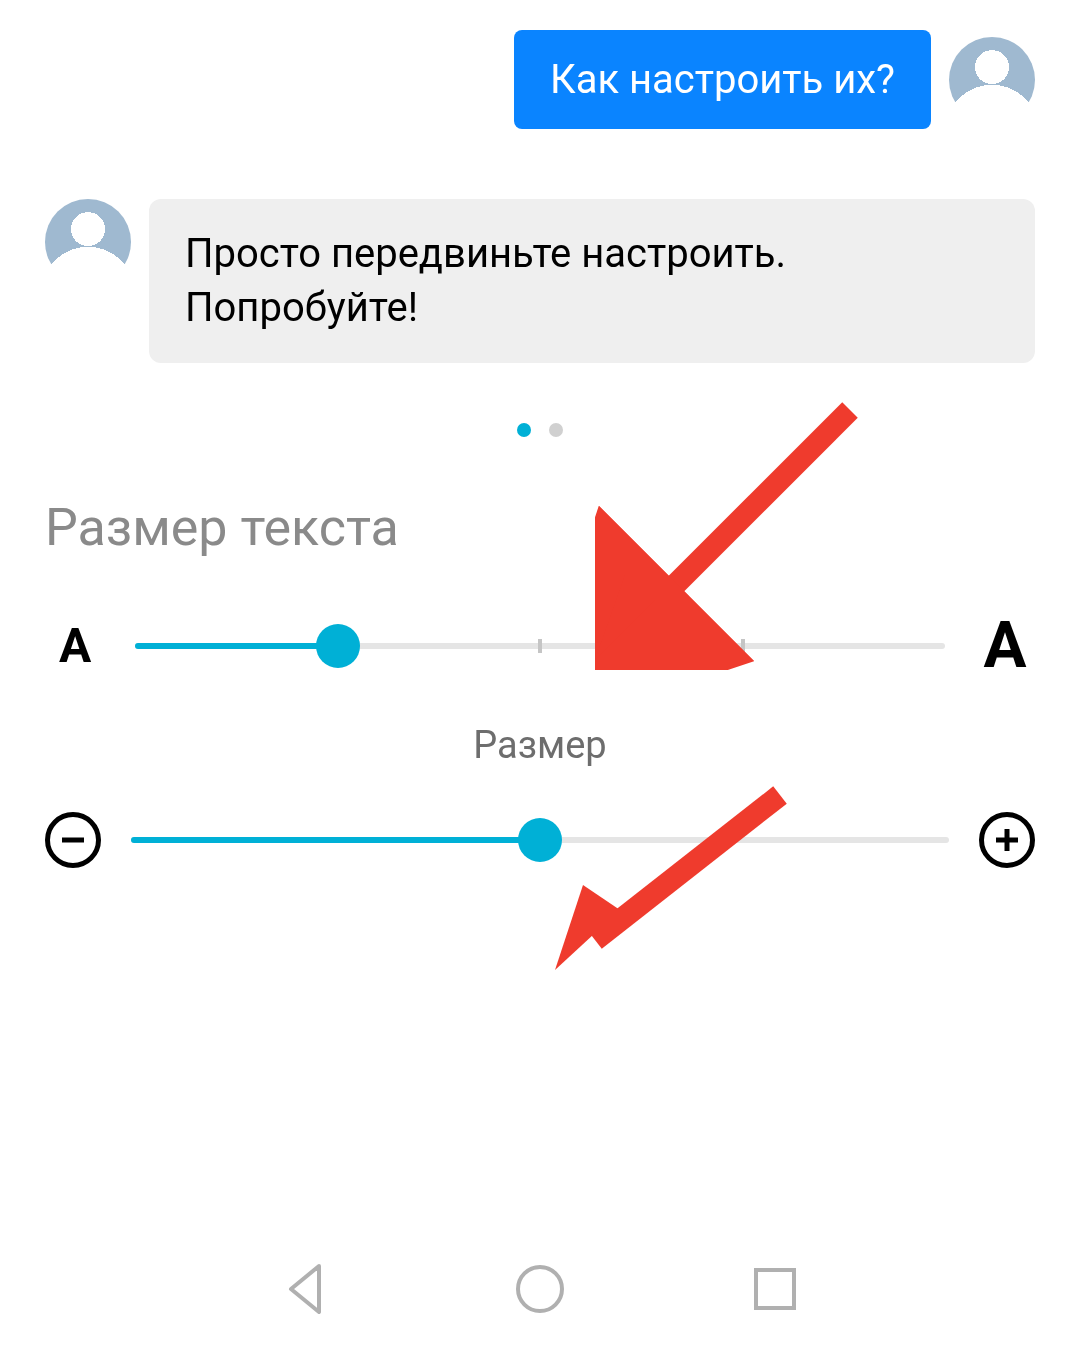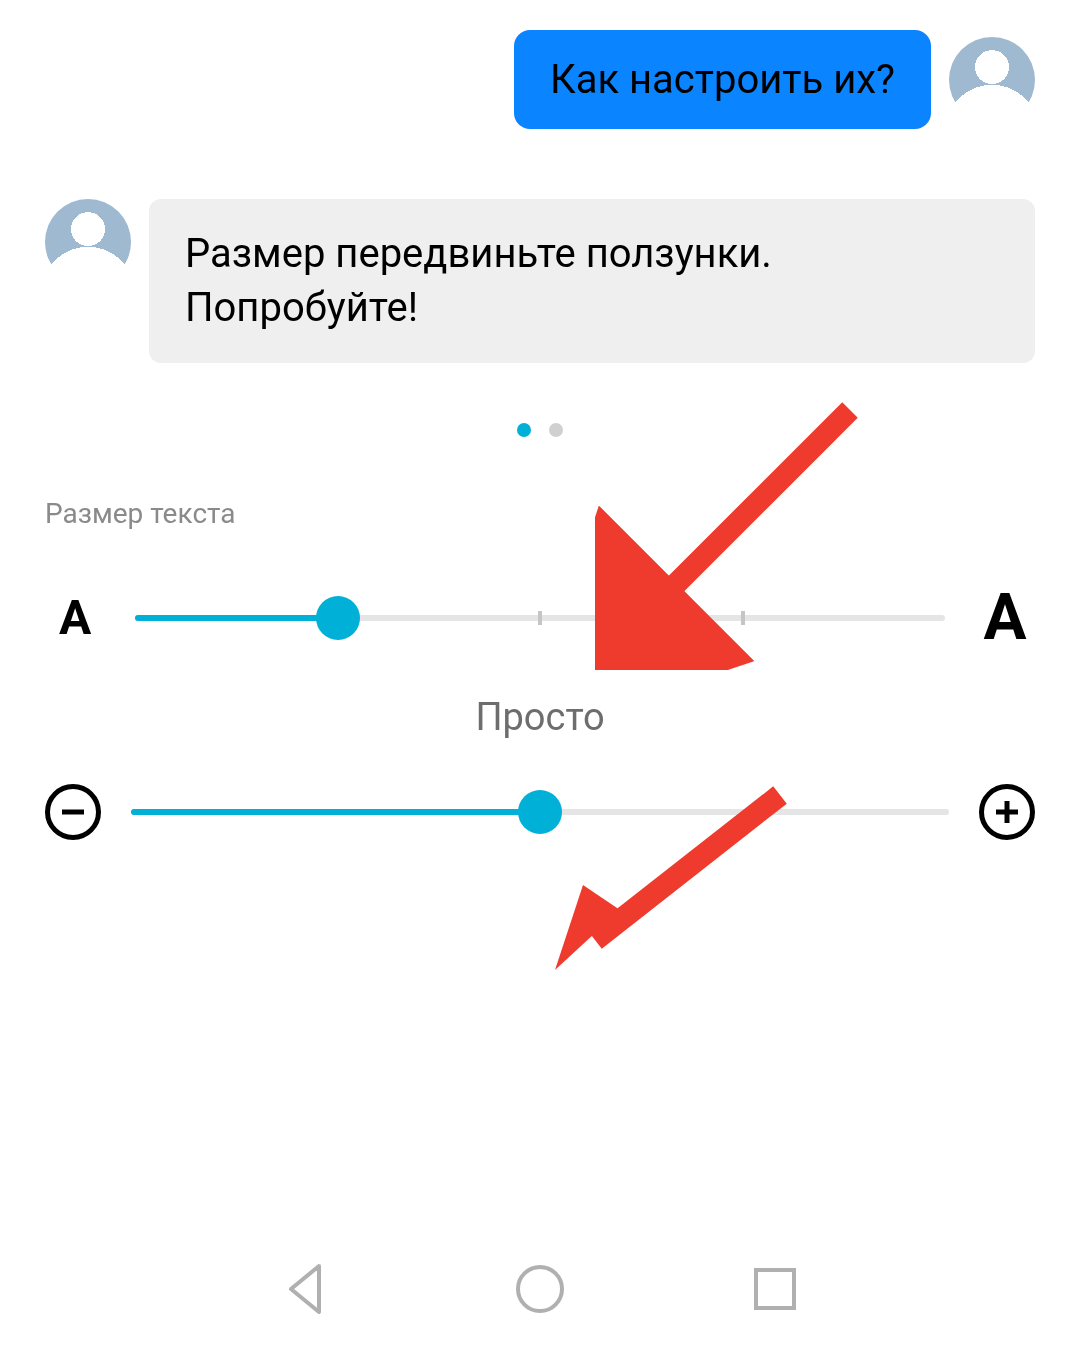--- a/index.html
+++ b/index.html
@@ -18,24 +18,24 @@
   }
   .msg-out-row {
     display: flex;
     justify-content: flex-end;
     align-items: center;
     gap: 18px;
     margin-bottom: 70px;
   }
   .bubble-out {
     background: #0a84ff;
-    color: #000000;
+    color: #ffffff;
     font-size: 40px;
     padding: 26px 36px;
-    border-radius: 16px;
+    border-radius: 8px;
   }
   .avatar {
     width: 86px;
     height: 86px;
     border-radius: 50%;
     background: radial-gradient(circle at 50% 35%, #ffffff 0 24%, transparent 24%),
                 radial-gradient(circle at 50% 110%, #ffffff 0 45%, transparent 45%),
                 #9fb9d0;
     flex-shrink: 0;
   }
@@ -69,21 +69,21 @@
     background: #d0d0d0;
   }
   .dot.active { background: #00b0d6; }
 
   
   .section {
     padding: 0 45px;
   }
   .section-label {
     color: #8a8a8a;
-    font-size: 28px;
+    font-size: 52px;
     margin-bottom: 50px;
   }
   .slider-row {
     display: flex;
     align-items: center;
     gap: 30px;
   }
   .small-A {
     font-size: 48px;
     font-weight: 700;
@@ -169,42 +169,42 @@
 </head>
 <body>
 
 <div class="chat">
   <div class="msg-out-row">
     <div class="bubble-out">Как настроить их?</div>
     <div class="avatar"></div>
   </div>
   <div class="msg-in-row">
     <div class="avatar"></div>
-    <div class="bubble-in">Размер передвиньте ползунки. Попробуйте!</div>
+    <div class="bubble-in">Просто передвиньте настроить. Попробуйте!</div>
   </div>
 </div>
 
 <div class="dots">
   <div class="dot active"></div>
   <div class="dot"></div>
 </div>
 
 <div class="section">
   <div class="section-label">Размер текста</div>
   <div class="slider-row">
     <div class="small-A">A</div>
     <div class="slider-track">
       <div class="slider-fill" style="width:25%"></div>
       <div class="tick" style="left:50%"></div>
       <div class="tick" style="left:75%"></div>
       <div class="slider-thumb" style="left:25%"></div>
     </div>
     <div class="big-A">A</div>
   </div>
-  <div class="value-label">Просто</div>
+  <div class="value-label">Размер</div>
 </div>
 
 <div class="section">
   <div class="slider-row">
     <div class="icon-circle">
       <svg width="30" height="30" viewBox="0 0 30 30">
           <line x1="4" y1="15" x2="26" y2="15" stroke="#000" stroke-width="5"></line>
         </svg>
     </div>
     <div class="slider-track">

